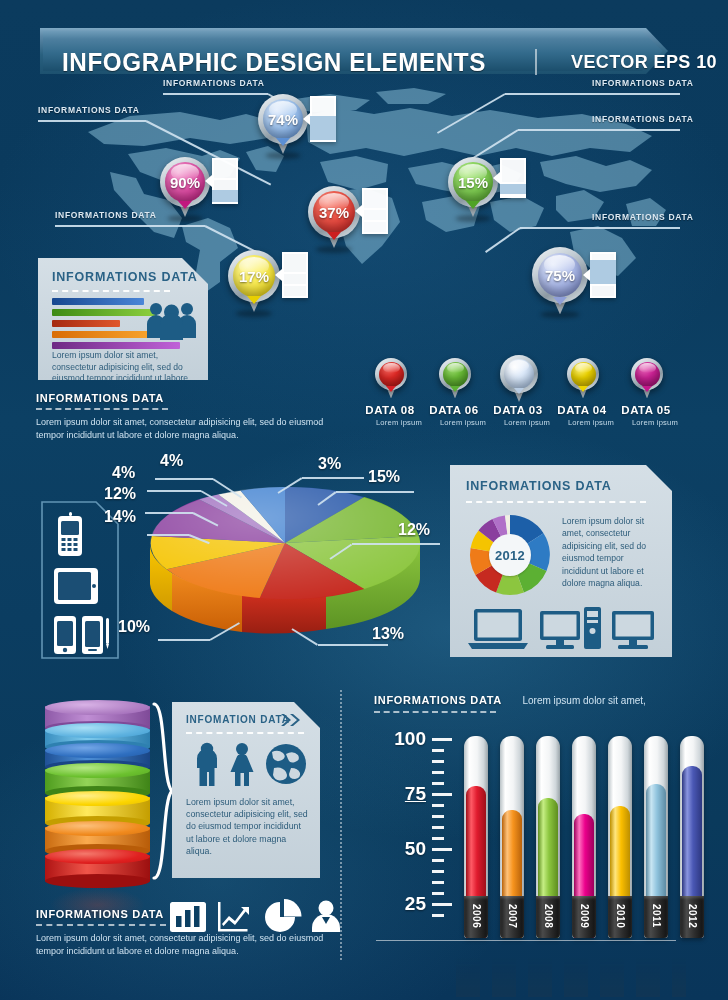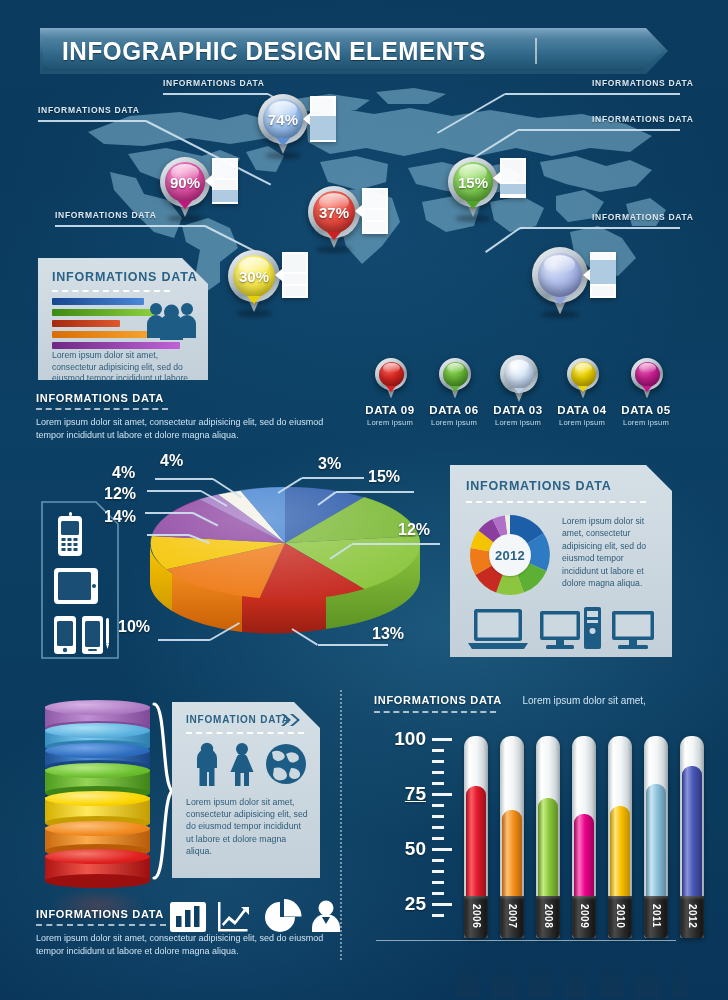--- a/index.html
+++ b/index.html
@@ -25,21 +25,21 @@
     clip-path:polygon(0 0, 96.5% 0, 100% 50%, 96.5% 100%, 0 100%);
     box-shadow:0 2px 5px rgba(0,0,0,.35);
   }
   .hdr-inner{
     position:absolute;left:3px;top:3px;width:calc(100% - 6px);height:calc(100% - 6px);
     background:linear-gradient(180deg,#6e9ab8 0%,#3d7characters 0%,#31698a 45%,#1b4e6c 100%);
     background:linear-gradient(180deg,#6f9cb9 0%,#417characters 1%,#336b8c 45%,#1b4e6c 100%);
     background:linear-gradient(180deg,#6f9cb9 0%,#4d7f9f 20%,#336b8c 55%,#1b4e6c 100%);
     clip-path:polygon(0 0, 96.3% 0, 99.6% 50%, 96.3% 100%, 0 100%);
   }
-  .hdr-row{position:absolute;left:22px;top:0;height:100%;display:flex;align-items:center;gap:16px;text-align:center;}
+  .hdr-row{position:absolute;left:22px;top:11px;height:100%;display:flex;align-items:center;gap:16px;text-align:center;}
   .hdr-title{
     font-size:25px;font-weight:700;letter-spacing:.6px;color:#ffffff;
     text-shadow:0 1px 1px rgba(0,0,0,.45);white-space:nowrap;
     font-family:"Liberation Sans", sans-serif;transform:scaleX(.97);transform-origin:left center;
   }
   .hdr-div{width:2px;height:26px;background:rgba(255,255,255,.55);margin:0 18px 0 20px;}
   .hdr-sub{
     font-size:18px;font-weight:700;letter-spacing:.4px;color:#ffffff;
     text-shadow:0 1px 1px rgba(0,0,0,.4);white-space:nowrap;
   }
@@ -126,21 +126,21 @@
 
   
   #datarow{left:358px;top:358px;width:320px;height:80px;}
   .dcol{position:absolute;top:0;width:64px;text-align:center;}
   .dlabel{
     position:absolute;left:0;top:46px;width:100%;text-align:center;
     font-size:11.5px;font-weight:700;letter-spacing:.5px;color:#fff;
     text-shadow:0 1px 2px rgba(0,0,0,.45);
   }
   .dsub{
-    position:absolute;left:0;top:60px;width:100%;text-align:center;
+    position:absolute;left:0;top:60px;width:100%;text-align:right;
     font-size:7.6px;color:#c6dcea;letter-spacing:.2px;
   }
 
   
   #pie-wrap{left:150px;top:487px;width:270px;height:170px;}
   .pie-lbl{
     position:absolute;font-size:16px;font-weight:700;color:#ffffff;
     text-shadow:0 1px 2px rgba(0,0,0,.5);white-space:nowrap;
   }
 
@@ -203,20 +203,21 @@
 </style>
 </head>
 <body>
 
 <div class="abs nosel" id="header">
   <div class="hdr-plate"></div>
   <div class="hdr-inner"></div>
   <div class="hdr-row">
     <div class="hdr-title">INFOGRAPHIC DESIGN ELEMENTS</div>
     <div class="hdr-div"></div>
+    <div class="hdr-sub">VECTOR EPS 10</div>
   </div>
 </div>
 
 <div class="abs nosel" id="map">
   <svg viewBox="0 0 610 215" preserveAspectRatio="none" aria-hidden="true">
     <g fill="#8fc4dd">
       <path d="M18 46 L60 30 L110 26 L150 34 L176 28 L205 36 L198 52 L160 58 L120 52 L74 60 L34 58 Z"></path>
       <path d="M58 68 L96 62 L132 70 L150 64 L170 72 L160 90 L128 100 L96 96 L70 86 Z"></path>
       <path d="M40 86 L66 92 L74 108 L98 114 L112 132 L104 152 L84 146 L62 124 L44 104 Z"></path>
       <path d="M112 140 L138 132 L160 142 L168 162 L150 176 L150 196 L136 206 L126 186 L130 164 L116 156 Z"></path>
@@ -327,37 +328,38 @@
   <div class="tag-row" style="top:26px;background:#aecbe2;"></div>
   <div class="tag-arrow"></div>
 </div>
 
 <div class="pin nosel" style="left:228px;top:250px;width:52px;height:64px;">
   <div class="pin-shadow" style="top:60px;"></div>
   <div class="pin-tail" style="top:35px;"></div>
   <div class="pin-outer" style="width:52px;height:52px;"></div>
   <div class="pin-core" style="left:5px;top:5px;width:42px;height:42px;background:radial-gradient(circle at 34% 26%,#fdf7a8 0%,#fbf06a 30%,#e8cf00 100%);"></div>
   <div class="pin-gloss" style="left:11px;top:7px;width:30px;height:18px;"></div>
-  <div class="pin-txt" style="height:52px;padding-bottom:0;">30%</div>
+  <div class="pin-txt" style="height:52px;padding-bottom:0;">17%</div>
   <div class="pin-chev" style="top:46px;border-top:8px solid #e8cf00;"></div>
 </div>
 <div class="tag" style="left:282px;top:252px;width:26px;height:46px;">
   <div class="tag-box"></div>
   <div class="tag-row" style="top:8px;"></div>
   <div class="tag-row" style="top:20px;"></div>
   <div class="tag-row" style="top:32px;"></div>
   <div class="tag-arrow"></div>
 </div>
 
 <div class="pin nosel" style="left:532px;top:247px;width:56px;height:70px;">
   <div class="pin-shadow" style="top:64px;"></div>
   <div class="pin-tail" style="top:38px;"></div>
   <div class="pin-outer" style="width:56px;height:56px;"></div>
   <div class="pin-core" style="left:6px;top:6px;width:44px;height:44px;background:radial-gradient(circle at 34% 26%,#e2e9fa 0%,#b9c6ee 35%,#6f7fc4 100%);"></div>
   <div class="pin-gloss" style="left:12px;top:8px;width:31px;height:19px;"></div>
+  <div class="pin-txt" style="height:56px;padding-bottom:0;">75%</div>
   <div class="pin-chev" style="top:50px;border-top:8px solid #8f9fd8;"></div>
 </div>
 <div class="tag" style="left:590px;top:252px;width:26px;height:46px;">
   <div class="tag-box"></div>
   <div class="tag-row" style="top:8px;background:#aecbe2;"></div>
   <div class="tag-row" style="top:20px;background:#aecbe2;"></div>
   <div class="tag-row" style="top:32px;"></div>
   <div class="tag-arrow"></div>
 </div>
 
@@ -394,21 +396,21 @@
 <div class="abs nosel" id="datarow">
 
   <div class="dcol" style="left:0;">
     <div class="pin" style="left:17px;top:0;width:32px;height:44px;">
       <div class="pin-tail" style="top:22px;"></div>
       <div class="pin-outer" style="width:32px;height:32px;"></div>
       <div class="pin-core" style="left:3.5px;top:3.5px;width:25px;height:25px;background:radial-gradient(circle at 34% 26%,#f0615a 0%,#e32a26 40%,#a8120f 100%);"></div>
       <div class="pin-gloss" style="left:8px;top:5px;width:17px;height:10px;"></div>
       <div class="pin-chev" style="top:28px;border-left-width:5px;border-right-width:5px;border-top:6px solid #d81f26;"></div>
     </div>
-    <div class="dlabel">DATA 09</div>
+    <div class="dlabel">DATA 08</div>
     <div class="dsub">Lorem ipsum</div>
   </div>
 
   <div class="dcol" style="left:64px;">
     <div class="pin" style="left:17px;top:0;width:32px;height:44px;">
       <div class="pin-tail" style="top:22px;"></div>
       <div class="pin-outer" style="width:32px;height:32px;"></div>
       <div class="pin-core" style="left:3.5px;top:3.5px;width:25px;height:25px;background:radial-gradient(circle at 34% 26%,#9bdc6d 0%,#6cbf38 40%,#3f8a1c 100%);"></div>
       <div class="pin-gloss" style="left:8px;top:5px;width:17px;height:10px;"></div>
       <div class="pin-chev" style="top:28px;border-left-width:5px;border-right-width:5px;border-top:6px solid #5cb033;"></div>

